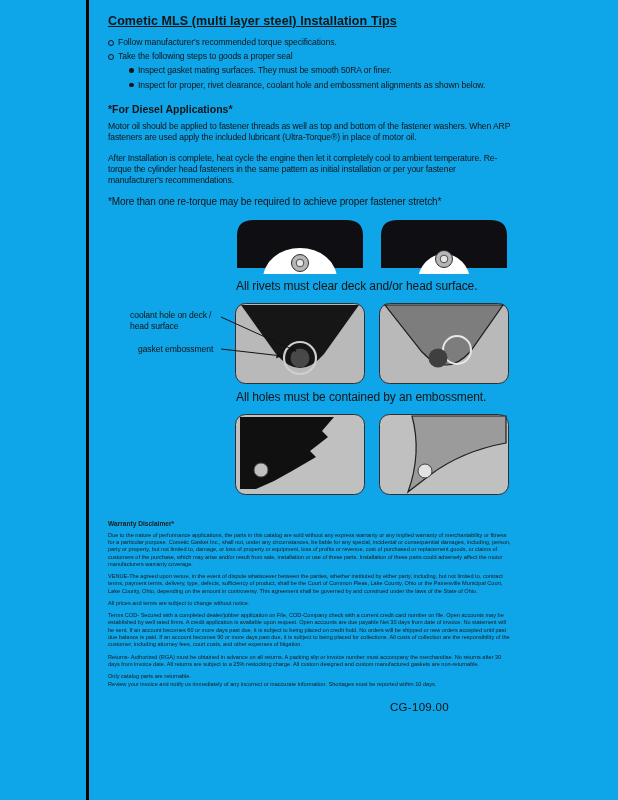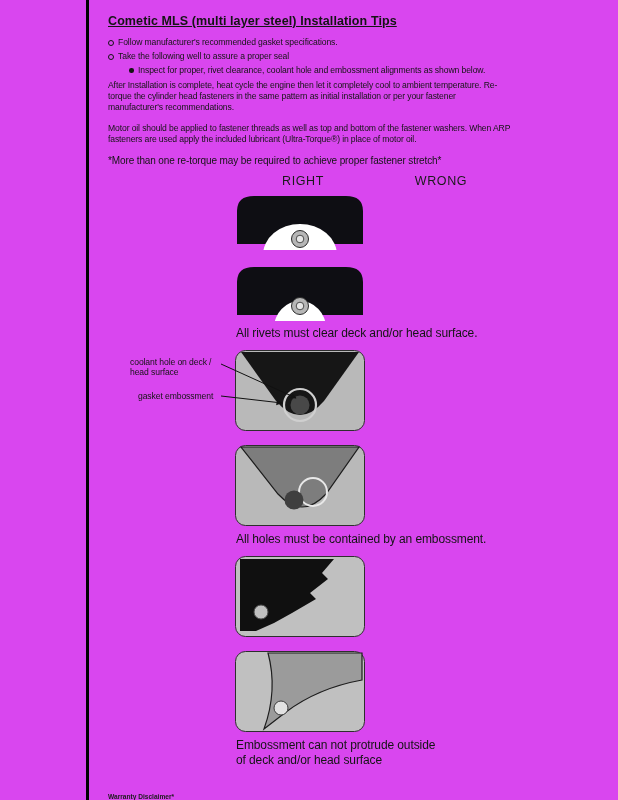--- a/index.html
+++ b/index.html
@@ -2,21 +2,21 @@
 <html><head>
 <meta charset="utf-8">
 <style>
   * { margin:0; padding:0; box-sizing:border-box; }
   html, body { background:#ffffff; }
   body {
     width:618px; height:800px;
     font-family:"Liberation Sans", sans-serif;
     color:#141414;
   }
-  .page { position:relative; width:618px; height:800px; background:#d946ef; overflow:hidden; }
+  .page { position:relative; width:618px; height:800px; background:#0ea5e9; overflow:hidden; }
   .left-rule { position:absolute; left:86px; top:0; width:3px; height:800px; background:#000; }
   .content { position:absolute; left:108px; top:14px; width:404px; }
 
   .title {
     font-size:12.5px; font-weight:bold; text-decoration:underline;
     letter-spacing:0.1px; margin-bottom:9px;
   }
 
   .tips { list-style:none; font-size:8.6px; letter-spacing:-0.1px; }
   .tips > li { position:relative; padding-left:10px; margin-bottom:3px; line-height:1.3; }
@@ -31,21 +31,21 @@
     width:4.5px; height:4.5px; background:#141414; border-radius:50%;
   }
 
   .diesel-heading { font-size:10.5px; font-weight:bold; margin:12px 0 6px; }
   .para { font-size:8.6px; line-height:1.33; letter-spacing:-0.12px; margin-bottom:9px; width:404px; }
   .note { font-size:10px; letter-spacing:-0.12px; margin:2px 0 8px; }
 
   .diagrams { width:276px; margin-left:126px; margin-top:2px; }
   .col-headers { display:flex; margin-bottom:2px; }
   .col-headers span { flex:1; text-align:center; font-size:12.5px; letter-spacing:0.6px; color:#1a1a1a; }
-  .diag-row { display:flex; gap:12px; position:relative; margin-top:3px;flex-direction:column; }
+  .diag-row { display:flex; gap:12px; position:relative; margin-top:3px; }
   .diag { display:block; }
   .caption { font-size:12px; letter-spacing:-0.1px; margin:5px 0 9px 2px; }
   .caption3 { width:205px; line-height:1.3; }
 
   .side-label { position:absolute; font-size:8.6px; line-height:1.25; letter-spacing:-0.1px; }
   .label-coolant { left:-104px; top:8px; width:92px; }
   .label-emboss { left:-104px; top:42px; width:96px;padding-left:8px; }
   .arrows { position:absolute; left:-14px; top:0; pointer-events:none; }
 
   .disclaimer { margin-top:24px; width:405px; color:#1b1b1b; }
@@ -58,37 +58,35 @@
 </head>
 <body>
 
 <div class="page">
   <div class="left-rule"></div>
   <div class="content">
 
     <div class="title">Cometic MLS (multi layer steel) Installation Tips</div>
 
     <ul class="tips">
-      <li><span>Follow manufacturer's recommended gasket specifications.</span></li>
-      <li><span>Take the following well to assure a proper seal</span>
+      <li><span>Follow manufacturer's recommended torque specifications.</span></li>
+      <li><span>Take the following steps to goods a proper seal</span>
         <ul class="subtips">
+          <li><span>Inspect gasket mating surfaces.  They must be smooth 50RA or finer.</span></li>
           <li><span>Inspect for proper, rivet clearance, coolant hole and embossment alignments as shown below.</span></li>
         </ul>
       </li>
     </ul>
 
+    <div class="diesel-heading">*For Diesel Applications*</div>
+    <p class="para">Motor oil should be applied to fastener threads as well as top and bottom of the fastener washers. When ARP fasteners are used apply the included lubricant (Ultra-Torque®) in place of motor oil.</p>
     <p class="para">After Installation is complete, heat cycle the engine then let it completely cool to ambient temperature. Re-torque the cylinder head fasteners in the same pattern as initial installation or per your fastener manufacturer's recommendations.</p>
-    <p class="para">Motor oil should be applied to fastener threads as well as top and bottom of the fastener washers. When ARP fasteners are used apply the included lubricant (Ultra-Torque®) in place of motor oil.</p>
     <p class="note">*More than one re-torque may be required to achieve proper fastener stretch*</p>
 
     <div class="diagrams">
-      <div class="col-headers">
-        <span>RIGHT</span>
-        <span>WRONG</span>
-      </div>
 
       <div class="diag-row">
         <svg class="diag" width="132" height="59" viewBox="0 0 132 59">
           <path d="M3,20 Q3,5 20,5 L112,5 Q129,5 129,20 L129,53 L3,53 Z" fill="#0e0e13"></path>
           <ellipse cx="66" cy="64" rx="37" ry="31" fill="#ffffff"></ellipse>
           <circle cx="66" cy="48" r="8.5" fill="#b6b6b6" stroke="#2b2b2b" stroke-width="1"></circle>
           <circle cx="66" cy="48" r="3.8" fill="#e6e6e6" stroke="#2b2b2b" stroke-width="0.8"></circle>
         </svg>
         <svg class="diag" width="132" height="59" viewBox="0 0 132 59">
           <path d="M3,20 Q3,5 20,5 L112,5 Q129,5 129,20 L129,53 L3,53 Z" fill="#0e0e13"></path>
@@ -135,21 +133,20 @@
           <rect x="1.5" y="1.5" width="129" height="80" rx="10" fill="#c0c0c0" stroke="#2e2e2e" stroke-width="1"></rect>
           <path d="M6,4 L100,4 L88,18 L94,24 L76,38 L82,44 L58,58 L40,68 L22,76 L6,76 Z" fill="#101010"></path>
           <circle cx="27" cy="57" r="7" fill="#c0c0c0" stroke="#4a4a4a" stroke-width="1"></circle>
         </svg>
         <svg class="diag" width="132" height="83" viewBox="0 0 132 83">
           <rect x="1.5" y="1.5" width="129" height="80" rx="10" fill="#c0c0c0" stroke="#2e2e2e" stroke-width="1"></rect>
           <path d="M34,3 L128,3 L128,30 Q84,38 52,62 L30,79 Q44,40 34,3 Z" fill="#9b9b9b" stroke="#1d1d1d" stroke-width="1.2"></path>
           <circle cx="47" cy="58" r="7" fill="#e2e2e2" stroke="#3d3d3d" stroke-width="1"></circle>
         </svg>
       </div>
-      <div class="caption caption3">Embossment can not protrude outside of deck and/or head surface</div>
     </div>
 
     <div class="disclaimer">
       <div class="disc-heading">Warranty Disclaimer*</div>
       <p>Due to the nature of performance applications, the parts in this catalog are sold without any express warranty or any implied warranty of merchantability or fitness for a particular purpose.  Cometic Gasket Inc., shall not, under any circumstances, be liable for any special, incidental or consequential damages, including, person, party or property, but not limited to, damage, or loss of property or equipment, loss of profits or revenue, cost of purchased or replacement goods, or claims of customers of the purchase, which may arise and/or result from sale, installation or use of these parts.  Installation of these parts could adversely affect the motor manufacturers warranty coverage.</p>
       <p>VENUE-The agreed upon venue, in the event of dispute whatsoever between the parties, whether instituted by either party, including, but not limited to, contract terms, payment terms, delivery, type, defects, sufficiency of product, shall be the Court of Common Pleas, Lake County, Ohio or the Painesville Municipal Court, Lake County, Ohio, depending on the amount in controversy. This agreement shall be governed by and construed under the laws of the State of Ohio.</p>
       <p>All prices and terms are subject to change without notice.</p>
       <p>Terms COD- Secured with a completed dealer/jobber application on File, COD-Company check with a current credit card number on file.  Open accounts may be established by well rated firms.  A credit application is available upon request.  Open accounts are due payable Net 30 days from date of invoice.  No statement will be sent.  If an account becomes 60 or more days past due, it is subject to being placed on credit hold.  No orders will be shipped or new orders accepted until past due balance is paid.  If an account becomes 90 or more days past due, it is subject to being placed for collections.  All costs of collection are the responsibility of the customer, including attorney fees, court costs, and other expenses of litigation.</p>
       <p>Returns- Authorized (RGA) must be obtained in advance on all returns.  A packing slip or invoice number must accompany the merchandise.  No returns after 30 days from invoice date.  All returns are subject to a 25% restocking charge.  All custom designed and custom manufactured gaskets are non-returnable.</p>
       <p class="tight">Only catalog parts are returnable.</p>

